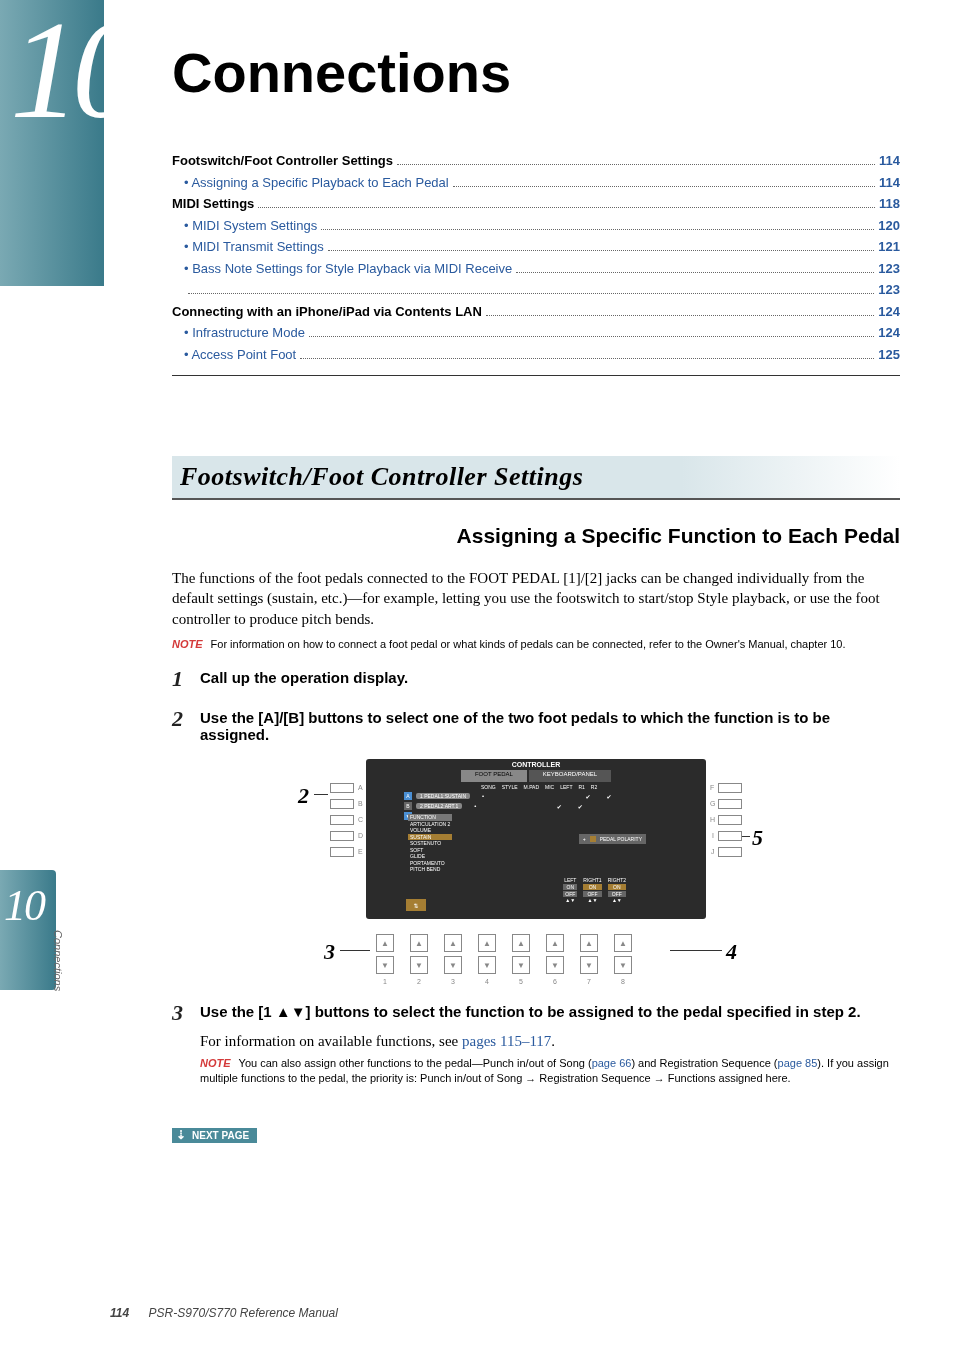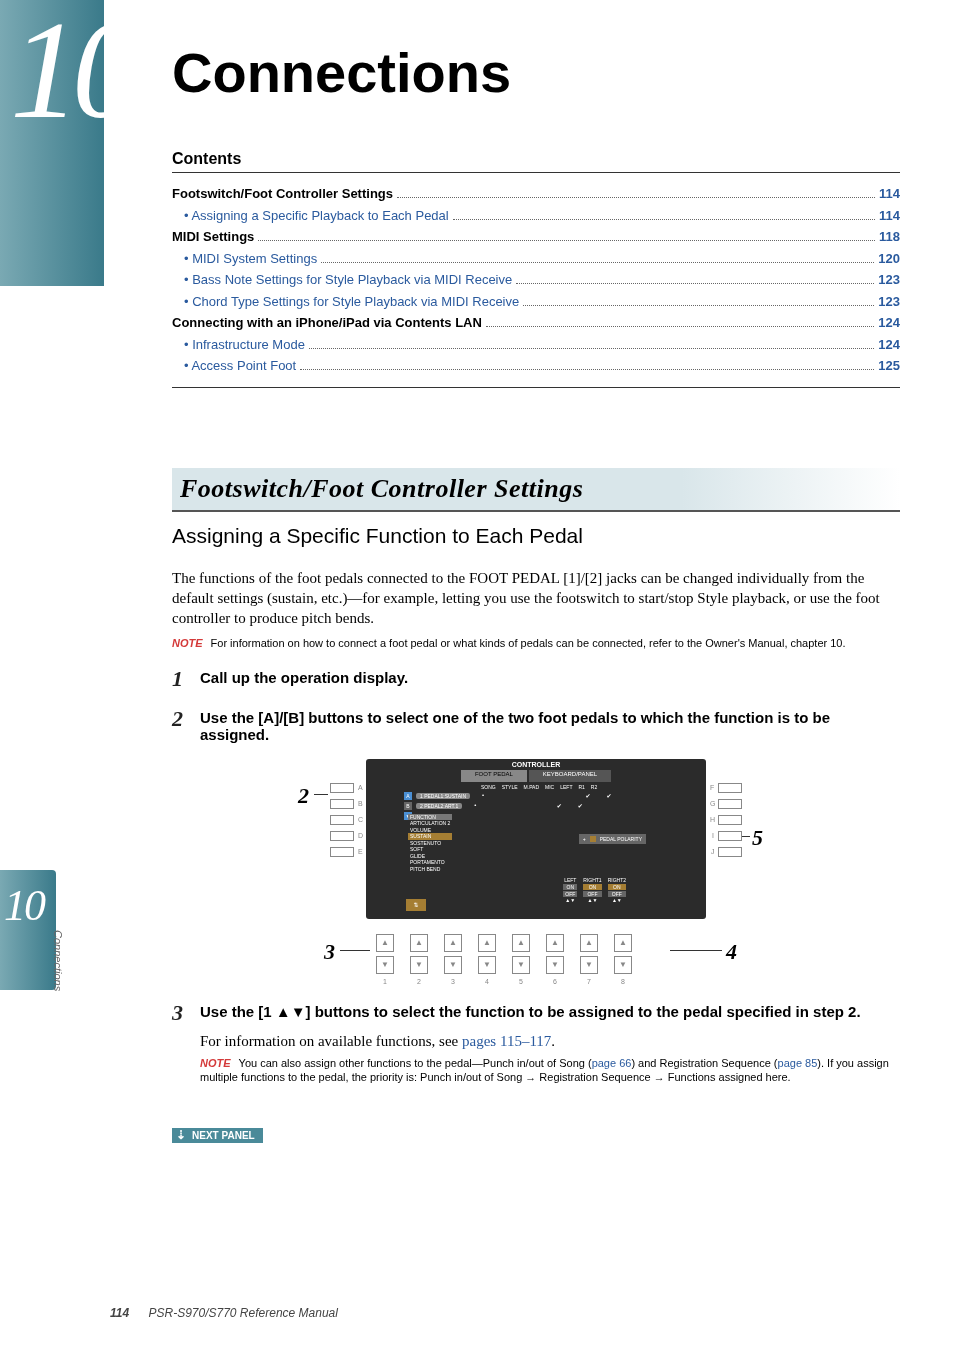--- a/index.html
+++ b/index.html
@@ -80,23 +80,24 @@
     font-size: 26px;
     font-weight: bold;
     font-style: italic;
     font-family: 'Times New Roman', serif;
     padding: 6px 8px;
     background: linear-gradient(to right, #d9e6ea 70%, #ffffff);
     border-bottom: 2px solid #555;
     letter-spacing: 0.5px;
   }
   .subsection-title {
-    margin-top: 12px;
+    margin-top: 24px;
     font-size: 21px;
-    font-weight: normal;
+    font-weight: bold;
+    text-align: right;
   }
   .para {
     margin-top: 20px;
     font-size: 15px;
     font-family: 'Times New Roman', serif;
     line-height: 1.35;
   }
   .note-line {
     margin-top: 8px;
     font-size: 11px;
@@ -294,21 +295,20 @@
 </style>
 </head>
 <body>
 
 <div class="side-bar"></div>
 <div class="chapter-num-top">10</div>
 <div class="chapter-title">Connections</div>
 
 <div class="content-area">
 
-  <div class="contents-heading">Contents</div>
   <div class="toc" id="toc">
       <div class="toc-row">
         <span class="toc-label toc-bold">Footswitch/Foot Controller Settings</span>
         <span class="toc-dots"></span>
         <span class="toc-page link">114</span>
       </div>
       <div class="toc-row toc-sub">
         <span class="toc-label toc-link">• Assigning a Specific Playback to Each Pedal</span>
         <span class="toc-dots"></span>
         <span class="toc-page link">114</span>
@@ -317,26 +317,30 @@
         <span class="toc-label toc-bold">MIDI Settings</span>
         <span class="toc-dots"></span>
         <span class="toc-page link">118</span>
       </div>
       <div class="toc-row toc-sub">
         <span class="toc-label toc-link">• MIDI System Settings</span>
         <span class="toc-dots"></span>
         <span class="toc-page link">120</span>
       </div>
       <div class="toc-row toc-sub">
+        <span class="toc-label toc-link">• MIDI Transmit Settings</span>
+        <span class="toc-dots"></span>
+        <span class="toc-page link">121</span>
+      </div>
+      <div class="toc-row toc-sub">
         <span class="toc-label toc-link">• Bass Note Settings for Style Playback via MIDI Receive</span>
         <span class="toc-dots"></span>
         <span class="toc-page link">123</span>
       </div>
       <div class="toc-row toc-sub">
-        <span class="toc-label toc-link">• Chord Type Settings for Style Playback via MIDI Receive</span>
         <span class="toc-dots"></span>
         <span class="toc-page link">123</span>
       </div>
       <div class="toc-row">
         <span class="toc-label toc-bold">Connecting with an iPhone/iPad via Contents LAN</span>
         <span class="toc-dots"></span>
         <span class="toc-page link">124</span>
       </div>
       <div class="toc-row toc-sub">
         <span class="toc-label toc-link">• Infrastructure Mode</span>
@@ -542,21 +546,21 @@
   <div class="step-sub">
     <span>For information on available functions, see </span><span class="link-inline">pages 115–117</span><span>.</span>
   </div>
   <div class="step-subnote">
     <span class="note-label">NOTE</span><span>You can also assign other functions to the pedal—Punch in/out of Song (</span><span class="link-inline">page 66</span><span>) and Registration Sequence (</span><span class="link-inline">page 85</span><span>). If you assign multiple functions to the pedal, the priority is: Punch in/out of Song → Registration Sequence → Functions assigned here.</span>
   </div>
 
   <div class="next-page-tag" style="margin-top:40px;">
     <span class="np-box">
       <span class="np-arrows">⇣</span>
-      <span>NEXT PANEL</span>
+      <span>NEXT PAGE</span>
     </span>
   </div>
 
 </div>
 
 <div class="left-tab"></div>
 <div class="left-tab-num">10</div>
 <div class="left-tab-text">Connections</div>
 
 <div class="footer">

